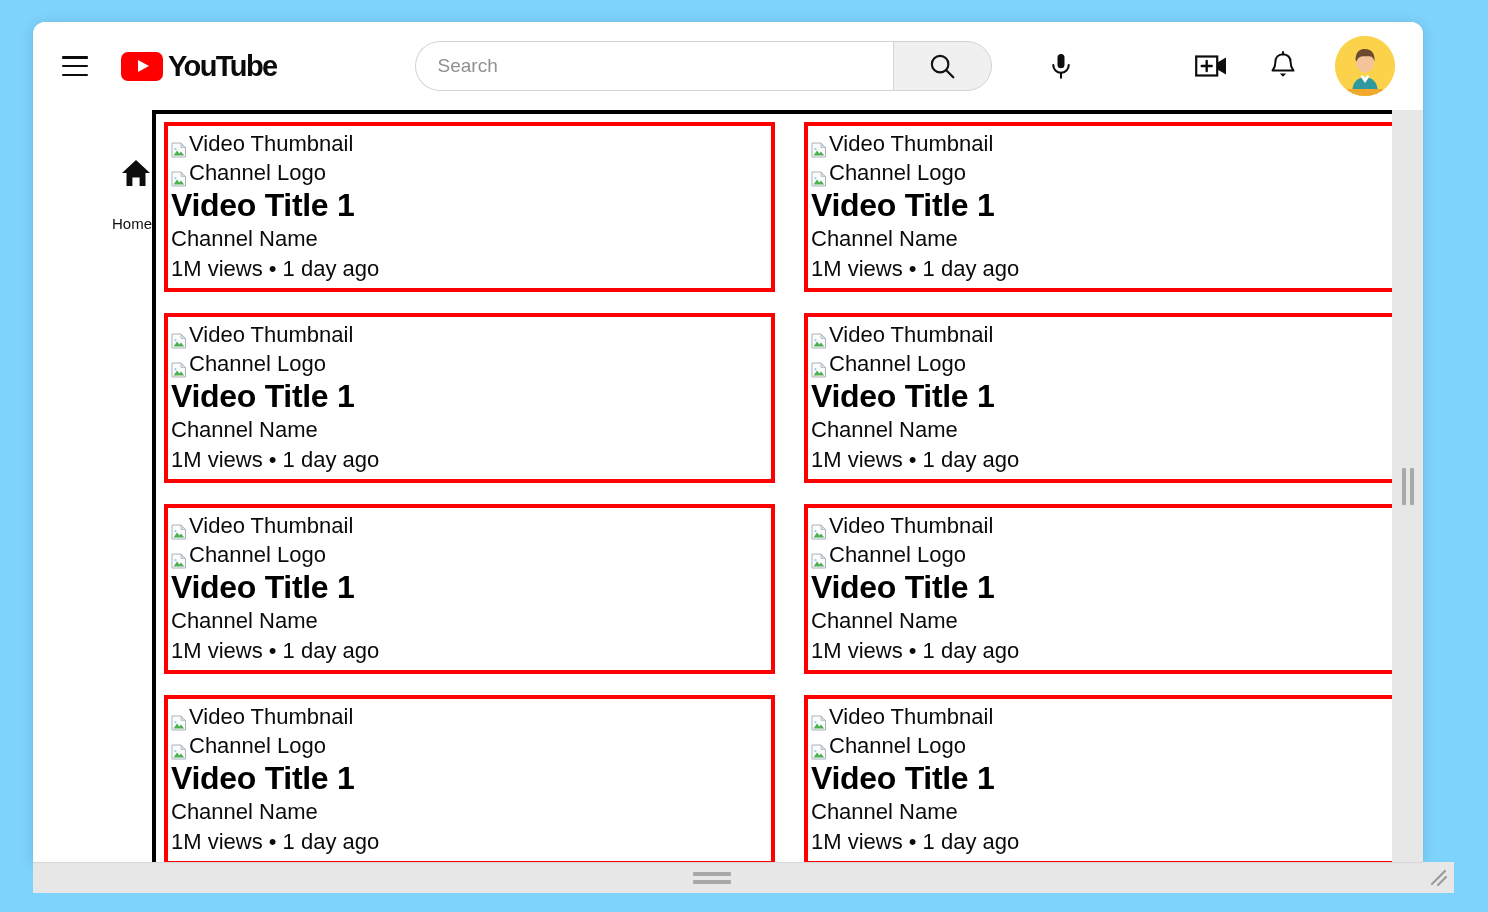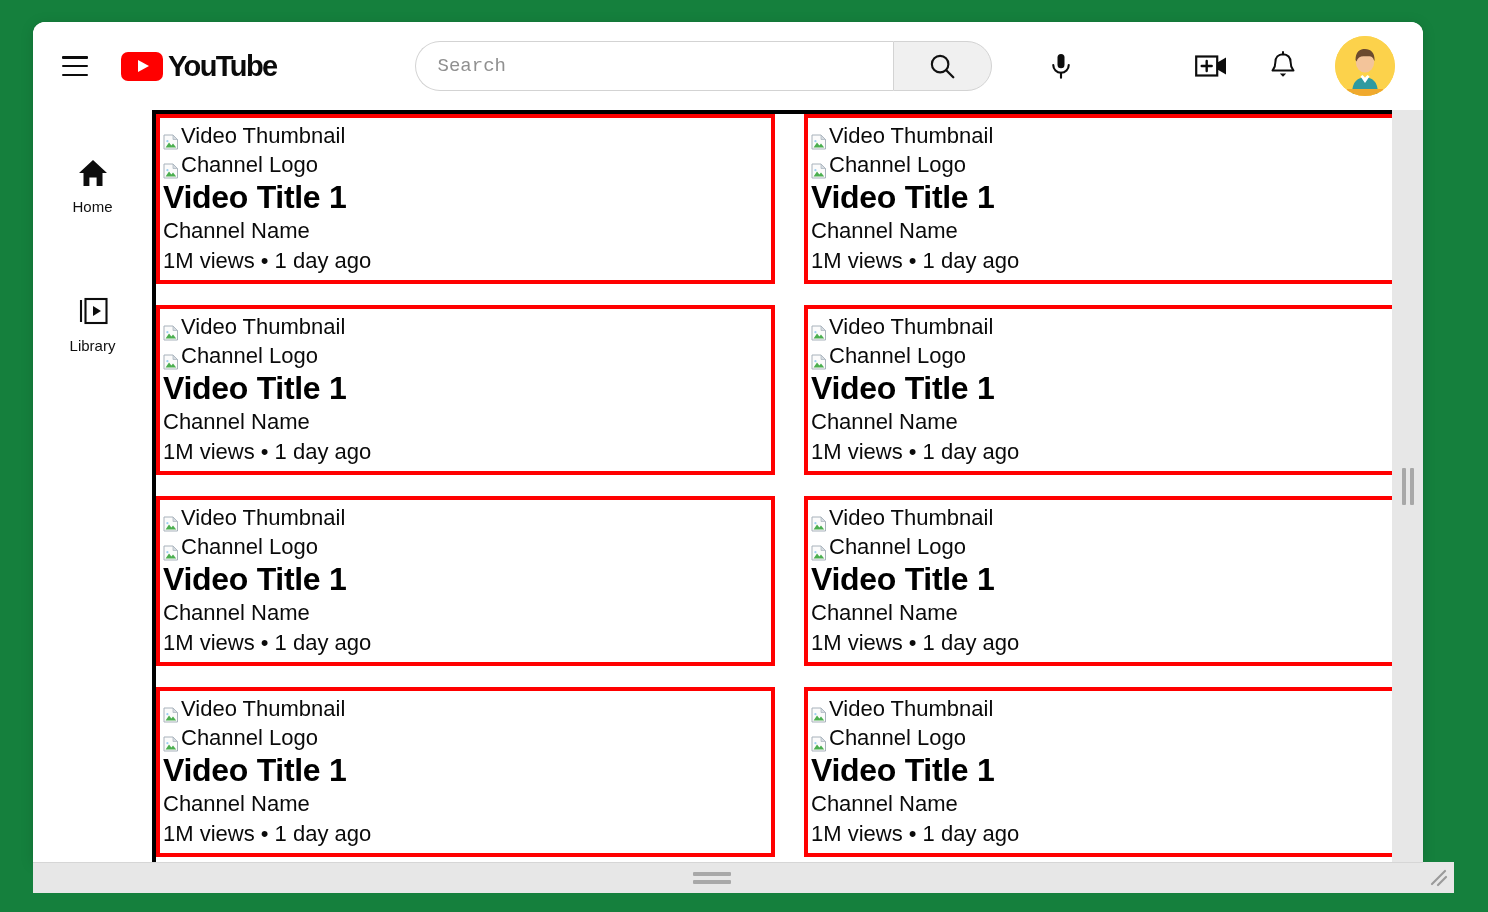--- a/index.html
+++ b/index.html
@@ -7,21 +7,21 @@
   html, body {
     margin: 0; padding: 0;
     width: 1488px; height: 912px;
     overflow: hidden;
     background: #ffffff;
     font-family: "Liberation Sans", sans-serif;
   }
   #page {
     position: relative;
     width: 1488px; height: 912px;
-    background: #15803d;
+    background: #7dd3fc;
   }
   
   .window {
     position: absolute;
     left: 33px; top: 22px;
     width: 1390px; height: 840px;
     background: #ffffff;
     border-radius: 12px 12px 0 0;
     box-shadow: 0 2px 14px rgba(0,0,0,0.13), 0 0 1px rgba(0,0,0,0.18);
     overflow: hidden;
@@ -81,21 +81,21 @@
   .search-input {
     width: 478px; height: 50px;
     border: 1px solid #d3d3d3;
     border-right: none;
     border-radius: 25px 0 0 25px;
     padding: 8px 22px;
     font-size: 19px;
     color: #222;
     background: #ffffff;
     outline: none;
-    font-family: Liberation Mono, monospace;
+    font-family: Liberation Sans, sans-serif;
   }
   .search-input::placeholder { color: #909090; }
   .search-btn {
     width: 99px; height: 50px;
     border: 1px solid #d3d3d3;
     border-radius: 0 25px 25px 0;
     background: #f0f0f0;
     display: flex; align-items: center; justify-content: center;
     cursor: pointer;
     padding: 0;
@@ -134,23 +134,24 @@
     display: flex;
   }
   .sidebar {
     width: 119px;
     flex: 0 0 119px;
     background: #ffffff;
     padding-top: 44px;
   }
   .side-item {
     display: flex; flex-direction: column;
-    align-items: center;
+    align-items: flex-end;
     margin-bottom: 78px;
     cursor: pointer;
+    gap: 17px;
   }
   .side-icon {
     height: 34px;
     display: flex; align-items: flex-end; justify-content: center;
     margin-bottom: 10px;
   }
   .side-label {
     font-size: 15px;
     color: #0f0f0f;
     font-family: "Liberation Sans", sans-serif;
@@ -163,21 +164,21 @@
     border-top: 4px solid #000000;
     border-left: 4px solid #000000;
     overflow: hidden;
     background: #ffffff;
   }
   .grid {
     display: grid;
     grid-template-columns: 1fr 1fr;
     column-gap: 29px;
     row-gap: 21px;
-    padding: 0;
+    padding: 8px;
     width: 1267px;
   }
   .card {
     border: 4px solid #ff0000;
     background: #ffffff;
     padding: 3px 0 4px 3px;
     cursor: pointer;
   }
   .broken-line {
     display: flex; align-items: center;
@@ -336,30 +337,20 @@
           <span class="side-icon">
             <svg width="32" height="30" viewBox="0 0 32 30">
               <path d="M16 2 L30 15 L25.5 15 L25.5 28 L19.6 28 L19.6 19.5 L12.4 19.5 L12.4 28 L6.5 28 L6.5 15 L2 15 Z" fill="#0d0d0d"></path>
             </svg>
           </span>
           <span class="side-label">Home</span>
         </div>
 
 
 
-        <div class="side-item">
-          <span class="side-icon">
-            <svg width="34" height="32" viewBox="0 0 34 32">
-              <line x1="5" y1="5" x2="5" y2="27" stroke="#0d0d0d" stroke-width="2.1"></line>
-              <rect x="9.5" y="4" width="21" height="24" fill="none" stroke="#0d0d0d" stroke-width="2.1"></rect>
-              <path d="M17 11 L25 16 L17 21 Z" fill="#0d0d0d"></path>
-            </svg>
-          </span>
-          <span class="side-label">Library</span>
-        </div>
       </div>
 
       <div class="content">
         <div class="grid">
 
           <div class="card">
             <div class="broken-line">
               <span class="broken-img">
                 <svg width="16" height="16" viewBox="0 0 16 16">
                   <path d="M1 1 h9 l4.5 4.5 V15 H1 Z" fill="#fbfbfb" stroke="#a8b2bb" stroke-width="1"></path>

